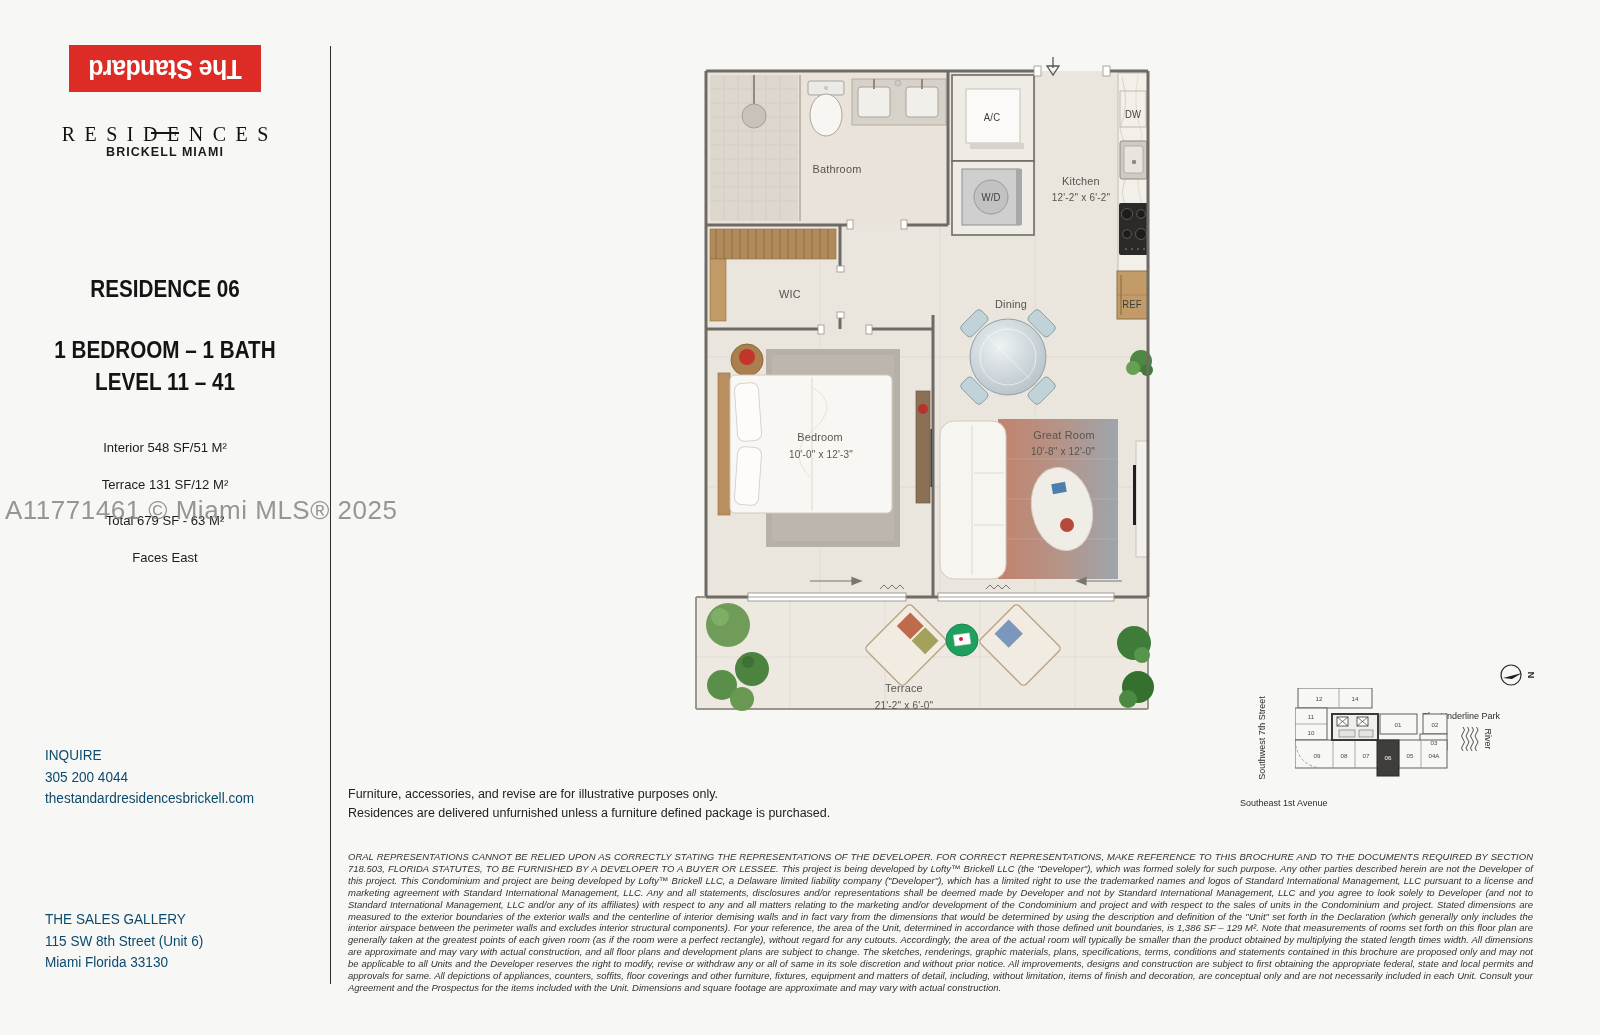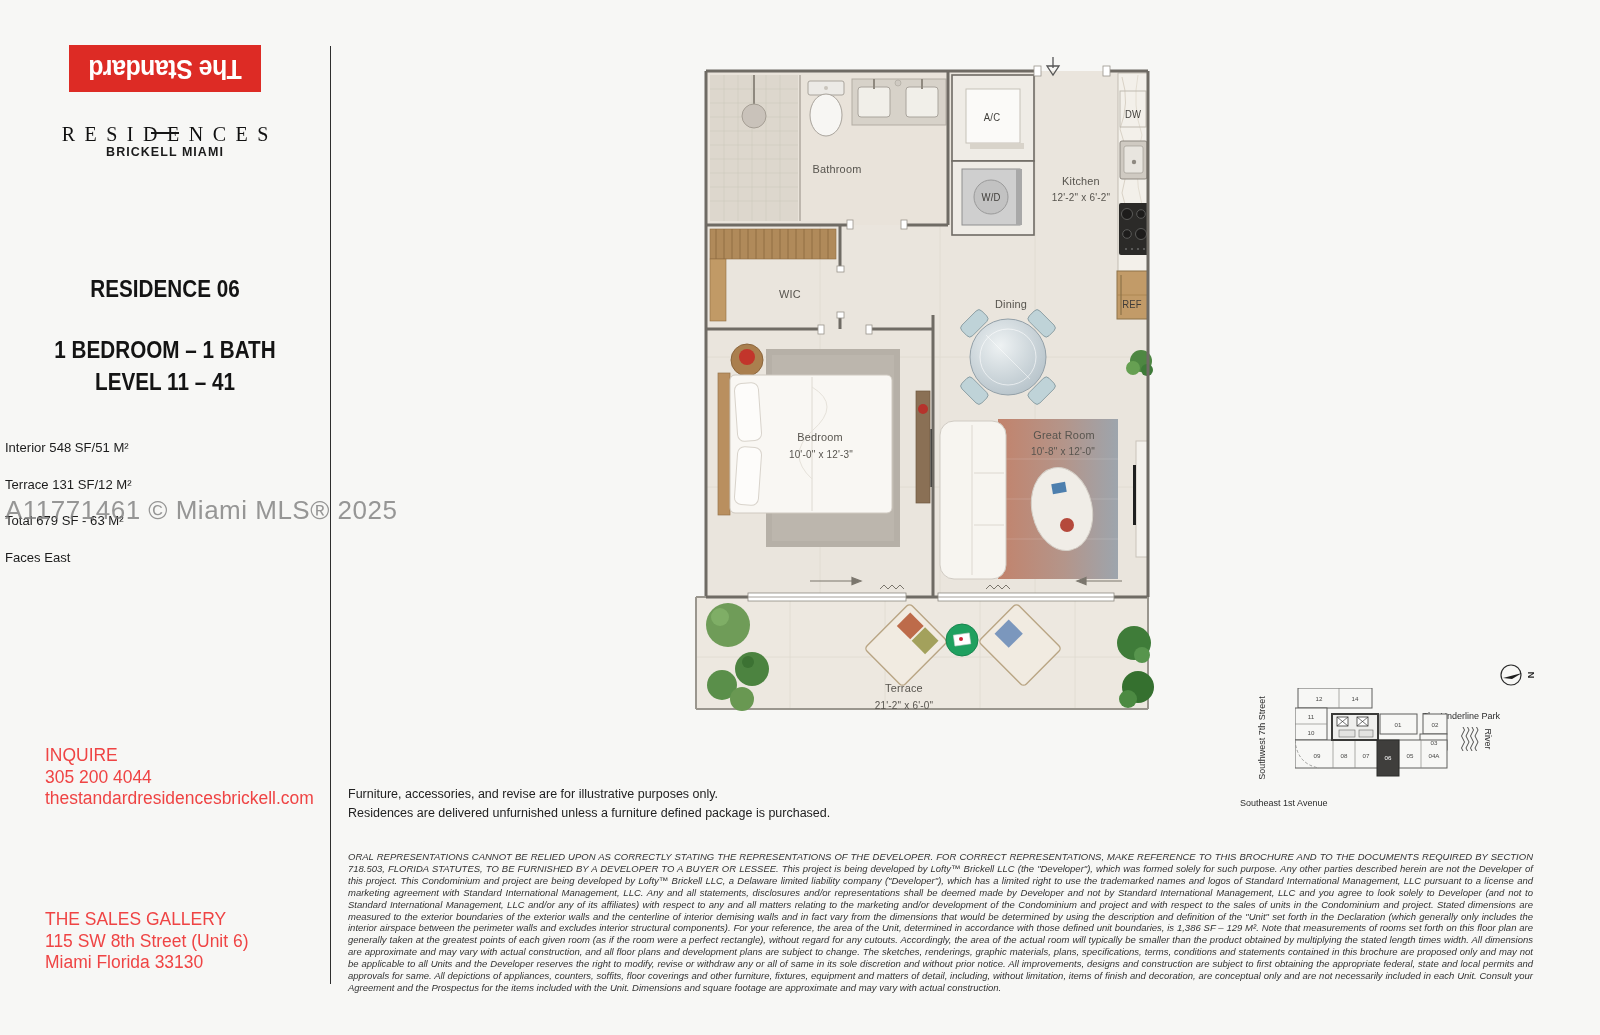--- a/index.html
+++ b/index.html
@@ -12,25 +12,25 @@
             background:#dd2b25;display:flex;align-items:center;justify-content:center;}
   .logo-red span{display:block;transform:rotate(180deg) scaleX(0.92);color:#fff;font-weight:bold;
             font-size:27px;letter-spacing:-0.5px;white-space:nowrap;}
   .residences{position:absolute;left:0;right:0;top:99px;text-align:center;
             font-family:"Liberation Serif",serif;font-size:20px;letter-spacing:9.5px;text-indent:9.5px;color:#111;margin-top:24px;}
   .logo-rule{position:absolute;left:50%;top:132px;transform:translateX(-50%);width:28px;height:2px;background:#161616;}
   .brickell{position:absolute;left:0;right:0;top:144px;text-align:center;font-size:13px;font-weight:bold;
             letter-spacing:1.1px;transform:scaleX(0.96);}
   .h-big{position:absolute;left:0;right:0;text-align:center;font-weight:bold;font-size:23.5px;
          transform:scaleX(0.88);letter-spacing:0;white-space:nowrap;color:#141414;}
-  .stats{position:absolute;left:0;right:0;top:440px;text-align:left;font-size:13.5px;color:#1c1c1c;}
+  .stats{position:absolute;left:0;right:0;top:440px;text-align:center;font-size:13.5px;color:#1c1c1c;}
   .stats div{margin-bottom:21.5px;transform:scaleX(0.97);}
   .watermark{position:absolute;left:5px;top:495px;font-size:26px;color:rgba(125,125,125,0.8);
              letter-spacing:0.5px;white-space:nowrap;z-index:5;}
-  .contact{position:absolute;left:45px;font-size:18px;line-height:21.5px;color:#ef4444;}
+  .contact{position:absolute;left:45px;font-size:14px;line-height:21.5px;color:#0c4a6e;}
   .contact div{transform-origin:0 50%;transform:scaleX(0.97);white-space:nowrap;}
   
   .plan{position:absolute;left:690px;top:57px;width:466px;height:658px;}
   .plan svg{position:absolute;left:0;top:0;}
   .plan-label{position:absolute;transform:translate(-50%,-50%) scaleX(0.95);white-space:nowrap;
               color:#57544e;font-size:11.5px;letter-spacing:0.2px;z-index:3;}
   .plan-label.dims{font-size:10.5px;}
   .plan-label.closet{font-size:10px;color:#3f3d39;}
   
   .note{position:absolute;left:348px;top:785px;font-size:12.5px;line-height:18.5px;color:#222;}

